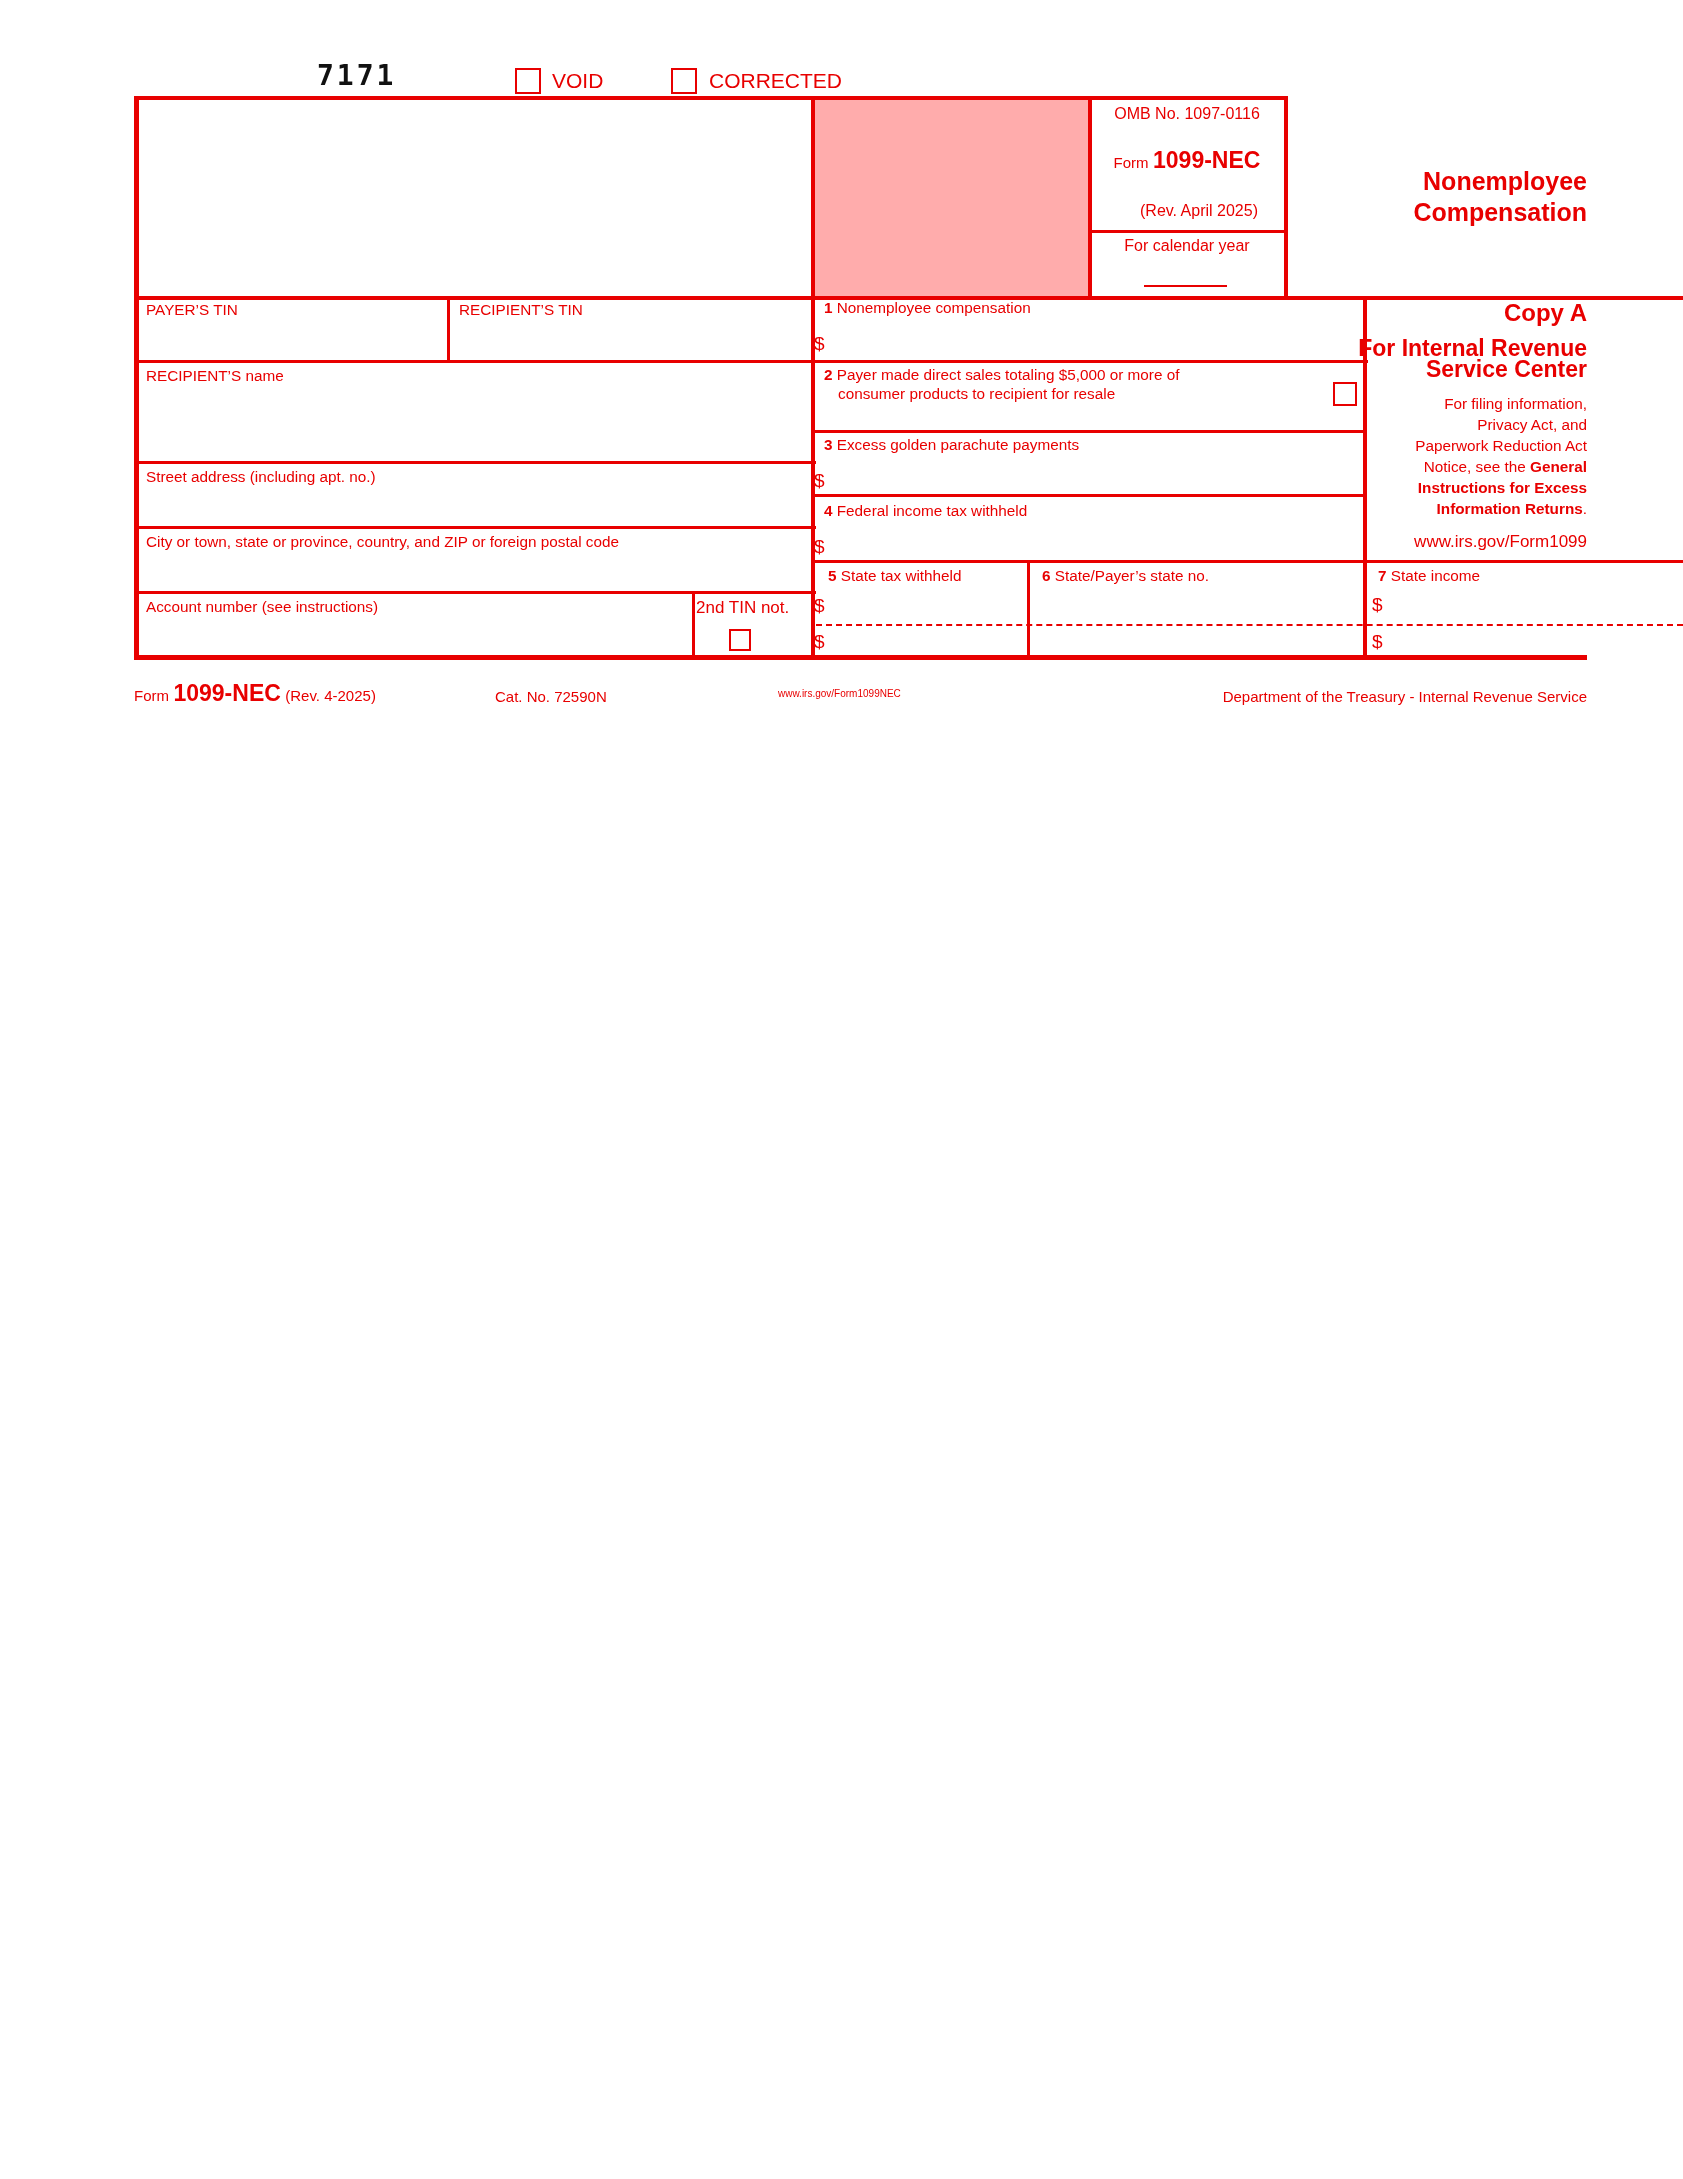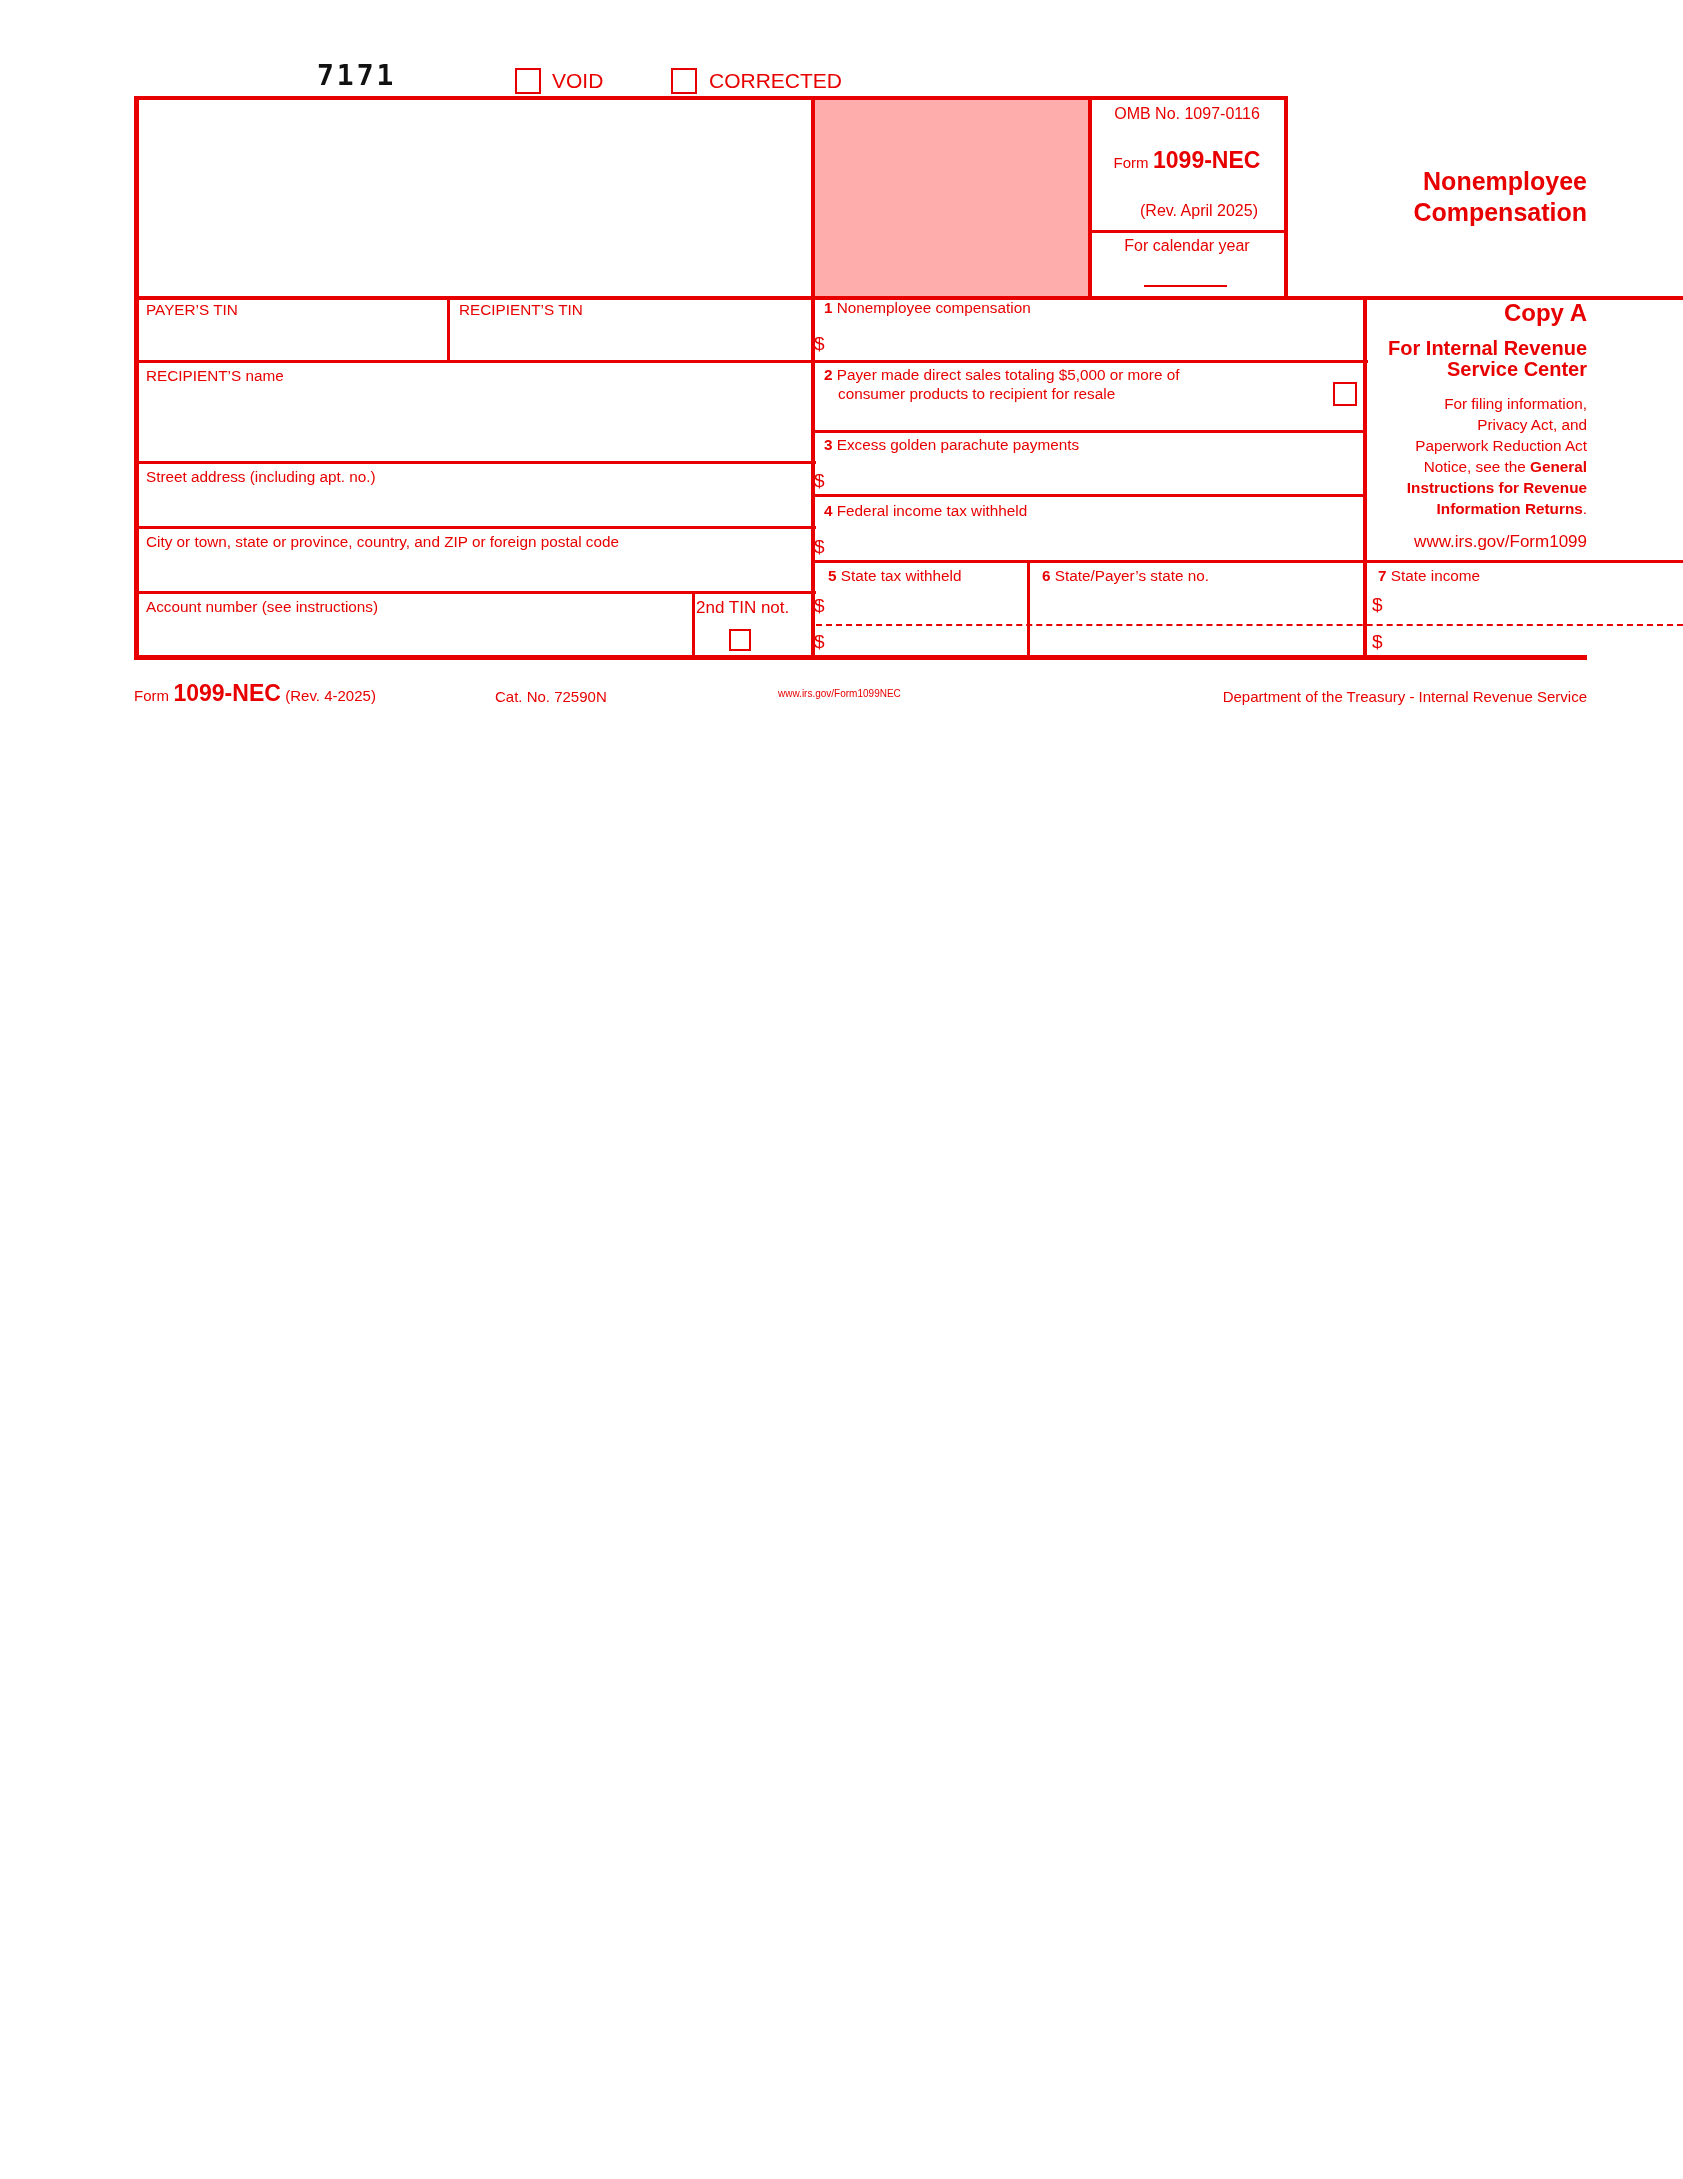--- a/index.html
+++ b/index.html
@@ -120,30 +120,30 @@
   </div>
 
   <div class="lbl" style="left:1378px;top:566px;">
     <span class="bnum">7</span>
     <span>State income</span>
   </div>
   <div class="dollar" style="left:1372px;top:594px;">$</div>
   <div class="dollar" style="left:1372px;top:631px;">$</div>
 
   <div class="instr" style="right:96px;top:300px;font-size:24px;font-weight:bold;line-height:26px;">Copy A</div>
-  <div class="instr" style="right:96px;top:338px;font-size:20px;font-weight:bold;line-height:21px;">
+  <div class="instr" style="right:96px;top:338px;font-size:23px;font-weight:bold;line-height:21px;">
     <div>For Internal Revenue</div>
     <div>Service Center</div>
   </div>
   <div class="instr" style="right:96px;top:393px;">
     <div>For filing information,</div>
     <div>Privacy Act, and</div>
     <div>Paperwork Reduction Act</div>
     <div><span>Notice, see the </span><b>General</b></div>
-    <div style="font-weight:bold;">Instructions for Revenue</div>
+    <div style="font-weight:bold;">Instructions for Excess</div>
     <div><b>Information Returns</b><span>.</span></div>
   </div>
   <div class="instr ital" style="right:96px;top:531px;font-size:17px;">www.irs.gov/Form1099</div>
 
   <div class="abs" style="left:134px;top:680px;white-space:nowrap;">
     <span style="font-size:15px;">Form</span>
     <span style="font-size:23px;font-weight:bold;">1099-NEC</span>
     <span style="font-size:15px;">(Rev. 4-2025)</span>
   </div>
   <div class="abs" style="left:495px;top:688px;font-size:15px;">Cat. No. 72590N</div>

